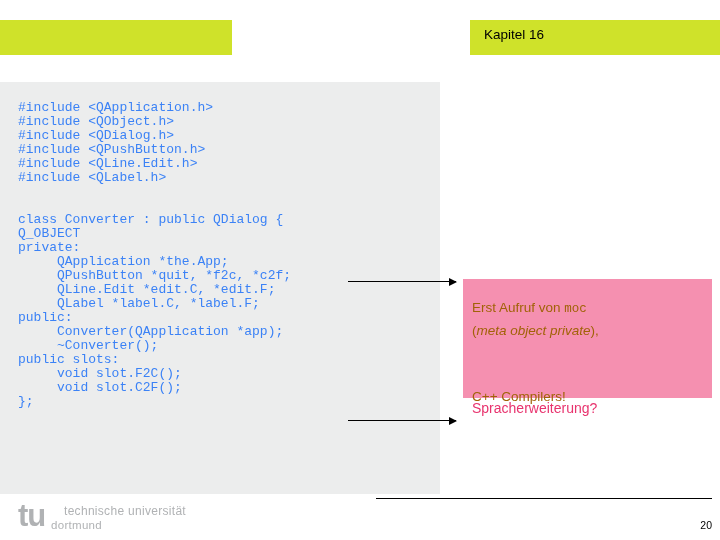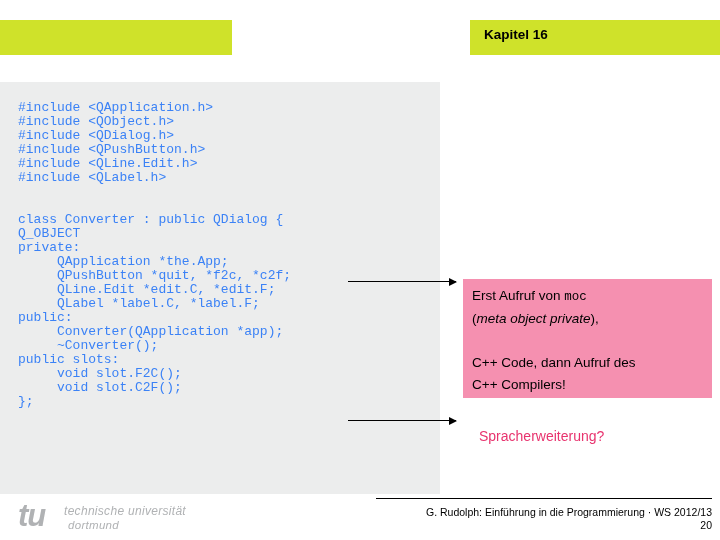--- a/index.html
+++ b/index.html
@@ -44,21 +44,21 @@
     top: 20px;
     width: 238px;
     height: 35px;
     background: #ffffff;
   }
   .header-chapter {
     position: absolute;
     left: 484px;
     top: 27px;
     font-size: 13.5px;
-    font-weight: bold;
+    font-weight: normal;
     color: #000000;
   }
 
   
   .code-block {
     position: absolute;
     left: 0;
     top: 82px;
     width: 440px;
     height: 412px;
@@ -108,40 +108,39 @@
     position: absolute;
     left: 463px;
     top: 279px;
     width: 249px;
     height: 119px;
     background: #f590b0;
   }
   .pink-box-text {
     position: absolute;
     left: 472px;
-    top: 285px;
+    top: 297px;
     width: 236px;
     font-size: 13.5px;
     line-height: 22px;
-    color: #000000;
+    color: #a16207;
   }
   .mono-inline {
     font-family: "Liberation Mono", "DejaVu Sans Mono", monospace;
     font-size: 12.5px;
   }
   .italic-inline {
     font-style: italic;
   }
   .callout-q2 {
     position: absolute;
     left: 472px;
-    top: 428px;
+    top: 400px;
     font-size: 14px;
     color: #e8336e;
-    margin-left: 7px;
   }
 
   
   .footer-rule {
     position: absolute;
     left: 376px;
     top: 498px;
     width: 336px;
     height: 1px;
     background: #000000;
@@ -165,21 +164,20 @@
     color: #000000;
   }
 
   
   .logo {
     position: absolute;
     left: 18px;
     top: 500px;
     width: 180px;
     height: 34px;
-    font-style: italic;
   }
   .logo-tu {
     position: absolute;
     left: 0;
     top: 0;
     font-size: 31px;
     line-height: 31px;
     font-weight: bold;
     color: #b0b2b4;
     letter-spacing: -1px;
@@ -187,21 +185,21 @@
   .logo-line1 {
     position: absolute;
     left: 46px;
     top: 4px;
     font-size: 12px;
     color: #b0b2b4;
     letter-spacing: 0.3px;
   }
   .logo-line2 {
     position: absolute;
-    left: 50px;
+    left: 33px;
     top: 19px;
     font-size: 11.5px;
     color: #b0b2b4;
     letter-spacing: 0.3px;
   }
 </style>
 </head>
 <body>
 
 <div class="slide">
@@ -233,26 +231,25 @@
      void slot.F2C();
      void slot.C2F();
 };</pre>
 
   <div class="arrow arrow-1"></div>
   <div class="arrow arrow-2"></div>
 
   <div class="callout-q1">Was ist das?</div>
 
   <div class="pink-box"></div>
-  <div class="pink-box-text"><span>Erst Aufruf von </span><span class="mono-inline">moc</span><br><span>(</span><span class="italic-inline">meta object private</span><span>),</span><br><br><span>C++ Code, dann Aufruf des</span><br><span>C++ Compilers!</span></div>
+  <div class="pink-box-text"><span>Erst Aufruf von </span><span class="mono-inline">moc</span><br><span>(</span><span class="italic-inline">meta object private</span><span>),</span><br><br><br><span>C++ Compilers!</span></div>
 
   <div class="callout-q2">Spracherweiterung?</div>
 
   <div class="footer-rule"></div>
-  <div class="footer-text">G. Rudolph: Einführung in die Programmierung · WS 2012/13</div>
   <div class="footer-page">20</div>
 
   <div class="logo">
     <div class="logo-tu">tu</div>
     <div class="logo-line1">technische universität</div>
     <div class="logo-line2">dortmund</div>
   </div>
 
 </div>
 

